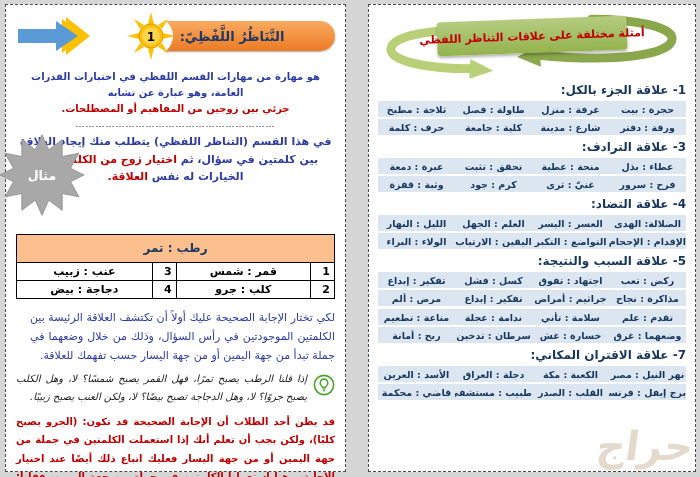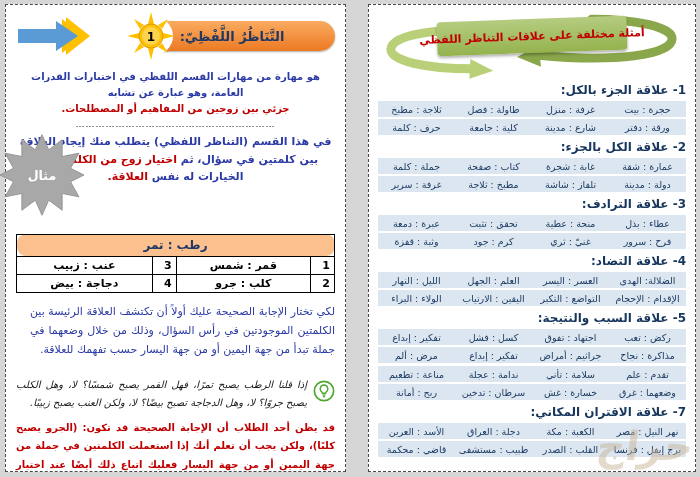--- a/index.html
+++ b/index.html
@@ -42,27 +42,27 @@
   .c-blue { color:#2b3aa4; }
   .c-red  { color:#c00000;margin-top:30px; }
   .dots-sep { text-align:center; color:#111; font-size:9px; letter-spacing:1px; line-height:1; margin-top:3px; overflow:hidden; white-space:nowrap; }
   .lp-para2 { margin-top:4px; text-align:center; font-size:11px; font-weight:bold; line-height:1.6; }
 
   .starburst { position:absolute; left:-6px; top:128px; width:84px; height:84px; }
   .starburst text { font-size:15px; font-weight:bold; fill:#ffffff; }
 
   .lp-table { width:100%; border-collapse:collapse; margin-top:48px; direction:rtl; }
   .lp-table td, .lp-table th { border:1.6px solid #000; font-size:11px; font-weight:bold; padding:2px 4px; }
-  .lp-table th { background:#fbc08e; color:#1f3864; height:22px; font-size:12px;border-radius:9px; }
+  .lp-table th { background:#fbc08e; color:#1f3864; height:28px; font-size:12px; }
   .td-num  { width:24px; text-align:right; color:#000; }
   .td-pair { width:auto; text-align:center; color:#000; }
 
   .lp-para3 { margin-top:9px; font-size:11px; font-weight:normal; line-height:1.75; text-align:justify; color:#2b3aa4;margin-left:14px; }
 
-  .lp-note { display:flex; flex-direction:row; align-items:flex-start; margin-top:16px; gap:6px; }
+  .lp-note { display:flex; flex-direction:row; align-items:flex-start; margin-top:4px; gap:6px; }
   .note-icon { flex:0 0 auto; width:22px; height:22px; margin-top:4px; }
   .note-text { font-size:10px; color:#1a1a1a; line-height:1.8; text-align:justify; font-style:italic; }
 
   .lp-para4 { margin-top:7px; font-size:10px; font-weight:bold; line-height:1.85; text-align:justify; color:#c00000; }
 
   
   .rp-inner { position:relative; width:100%; height:100%; padding:6px 9px; direction:rtl; }
 
   .rp-banner { position:relative; height:68px; direction:ltr; }
   .ribbon-svg { position:absolute; left:0; top:0; width:100%; height:100%; }
@@ -75,21 +75,21 @@
   }
   .banner-text { color:#c00000; font-weight:bold; font-size:11px; white-space:nowrap; direction:rtl; }
 
   .sections { margin-top:2px; }
   .section { margin-bottom:3px; }
   .sec-heading { font-size:12px; font-weight:bold; color:#17365d; line-height:1.5; margin-bottom:2px; }
   .sec-row {
     display:flex; flex-direction:row; background:#dce6f1; margin-bottom:2px;
     height:16px; align-items:center;
   }
-  .sec-cell { flex:1 1 25%; text-align:center; font-size:9.5px; font-weight:normal; color:#17375e; white-space:nowrap; overflow:hidden; }
+  .sec-cell { flex:1 1 25%; text-align:center; font-size:9.5px; font-weight:bold; color:#17375e; white-space:nowrap; overflow:hidden; }
 
   .watermark {
     position:absolute; right:2px; bottom:2px; z-index:5;
     font-size:40px; font-weight:bold; color:#c8b69a; opacity:.5;
     transform:skewX(-8deg); letter-spacing:4px; direction:rtl; pointer-events:none;
   }
 </style>
 </head>
 <body>
 
@@ -206,35 +206,20 @@
             <div class="sec-cell">ثلاجة : مطبخ</div>
           </div>
           <div class="sec-row">
             <div class="sec-cell">ورقة : دفتر</div>
             <div class="sec-cell">شارع : مدينة</div>
             <div class="sec-cell">كلية : جامعة</div>
             <div class="sec-cell">حرف : كلمة</div>
           </div>
         </div>
         <div class="section">
-          <div class="sec-heading">2- علاقة الكل بالجزء:</div>
-          <div class="sec-row">
-            <div class="sec-cell">عمارة : شقة</div>
-            <div class="sec-cell">غابة : شجرة</div>
-            <div class="sec-cell">كتاب : صفحة</div>
-            <div class="sec-cell">جملة : كلمة</div>
-          </div>
-          <div class="sec-row">
-            <div class="sec-cell">دولة : مدينة</div>
-            <div class="sec-cell">تلفاز : شاشة</div>
-            <div class="sec-cell">مطبخ : ثلاجة</div>
-            <div class="sec-cell">غرفة : سرير</div>
-          </div>
-        </div>
-        <div class="section">
           <div class="sec-heading">3- علاقة الترادف:</div>
           <div class="sec-row">
             <div class="sec-cell">عطاء : بذل</div>
             <div class="sec-cell">منحة : عطية</div>
             <div class="sec-cell">تحقق : تثبت</div>
             <div class="sec-cell">عبرة : دمعة</div>
           </div>
           <div class="sec-row">
             <div class="sec-cell">فرح : سرور</div>
             <div class="sec-cell">غنيّ : ثري</div>

